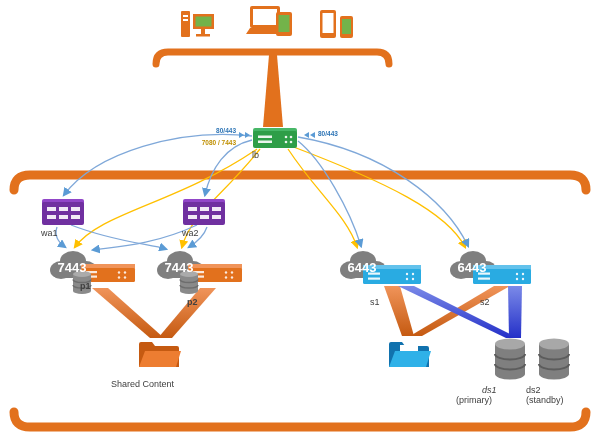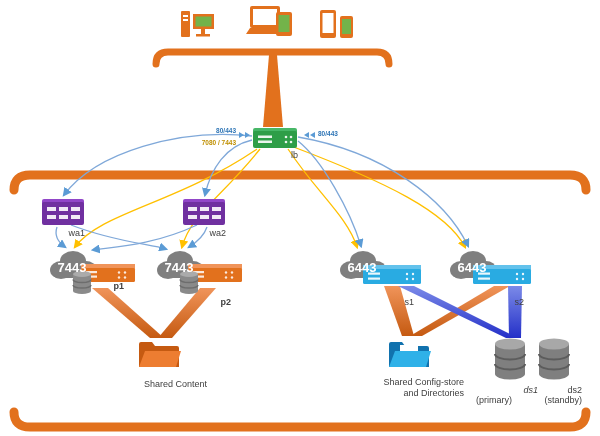--- a/index.html
+++ b/index.html
@@ -1,20 +1,20 @@
 <!DOCTYPE html>
 <html><head>
 <meta charset="utf-8">
 <style>
   html,body{margin:0;padding:0;background:#fff;}
   .stage{position:relative;width:600px;height:436px;background:#fff;
          font-family:"Liberation Sans",sans-serif;overflow:hidden;}
   .wires{position:absolute;left:0;top:0;z-index:1;}
   .node{position:absolute;z-index:2;}
-  .lbl{position:absolute;z-index:3;font-size:9px;color:#404040;text-align:right;line-height:1.15;}
+  .lbl{position:absolute;z-index:3;font-size:9px;color:#404040;text-align:left;line-height:1.15;}
   .port{position:absolute;z-index:3;font-size:13px;font-weight:bold;color:#fff;text-align:center;line-height:1;}
   .lbport{position:absolute;z-index:3;font-size:6.5px;line-height:1;font-weight:bold;}
   .blue{color:#2E75B6;}
   .gold{color:#BF8F00;}
 </style>
 </head>
 <body>
 
 <div class="stage">
 
@@ -271,22 +271,20 @@
   </div>
   <div class="lbl" style="left:111px;top:379px;width:96px;">Shared Content</div>
 
   <div class="node" style="left:386px;top:336px;">
     <svg width="46" height="36" viewBox="0 0 46 36">
       <path d="M3,31 V8 q0,-2 2,-2 h11 l3,4 h22 q2,0 2,2 v19 z" fill="#1172AE"></path>
       <rect x="14" y="9" width="18" height="7" fill="#fff"></rect>
       <polygon points="3,31 9,15 45,15 40,31" fill="#2FB1E8"></polygon>
     </svg>
   </div>
-  <div class="lbl" style="left:360px;top:377px;width:104px;">Shared Config-store</div>
-  <div class="lbl" style="left:360px;top:388px;width:104px;">and Directories</div>
 
   <div class="node" style="left:492px;top:336px;">
     <svg width="36" height="48" viewBox="0 0 36 48">
       <rect x="3" y="8" width="30" height="30" fill="#7F7F7F"></rect>
       <ellipse cx="18" cy="38" rx="15" ry="5.5" fill="#7F7F7F"></ellipse>
       <path d="M3,18 a15,5.5 0 0 0 30,0" fill="none" stroke="#5C5C5C" stroke-width="2"></path>
       <path d="M3,28 a15,5.5 0 0 0 30,0" fill="none" stroke="#5C5C5C" stroke-width="2"></path>
       <ellipse cx="18" cy="8" rx="15" ry="5.5" fill="#A8A8A8"></ellipse>
     </svg>
   </div>

